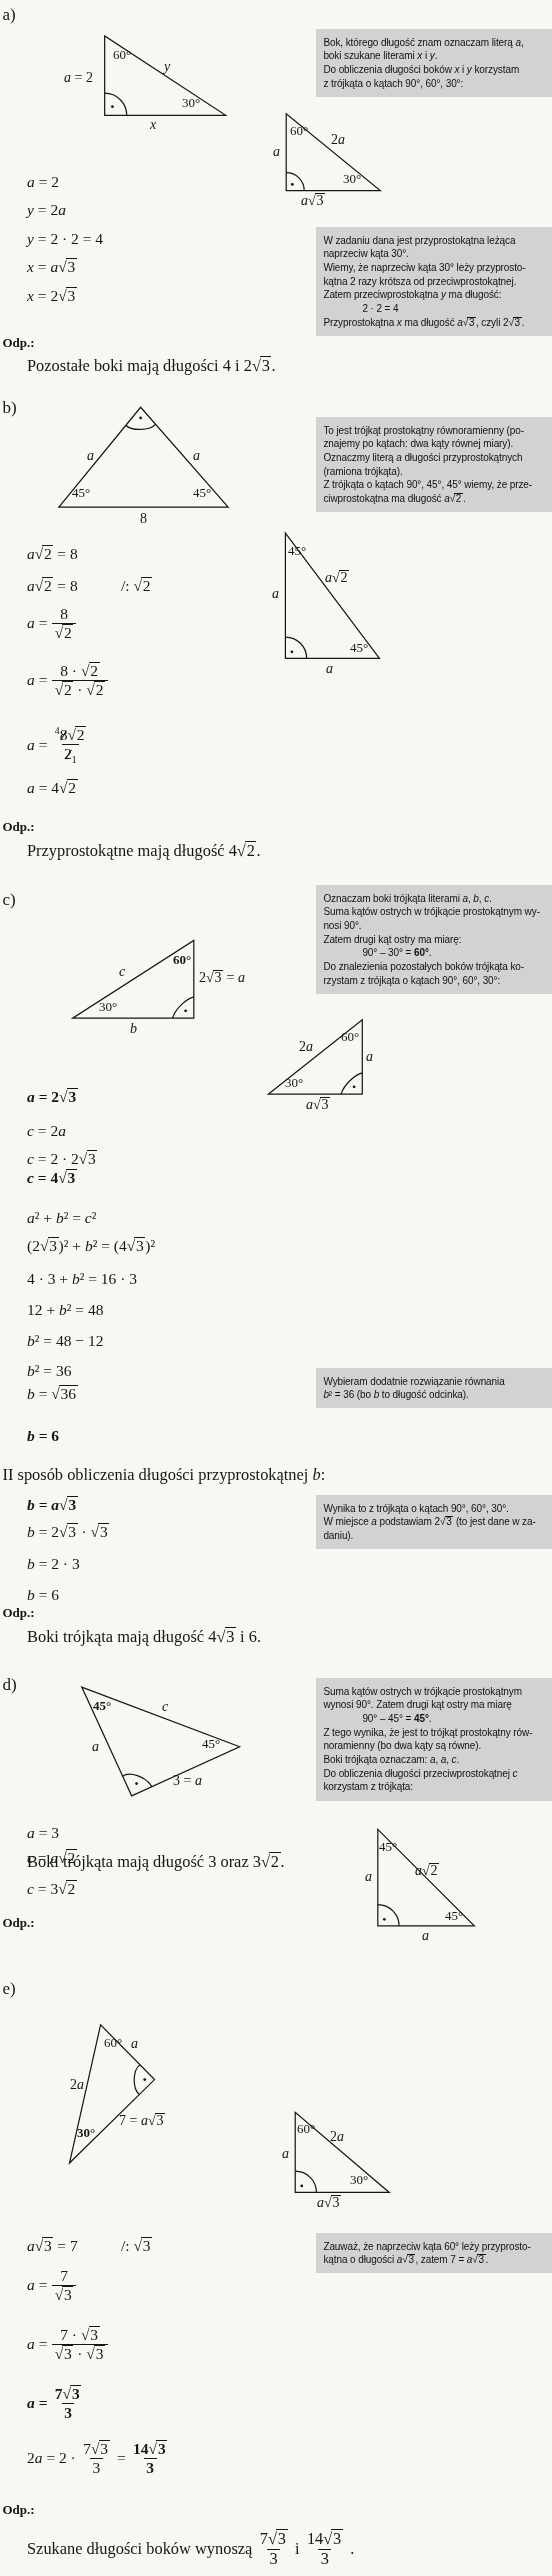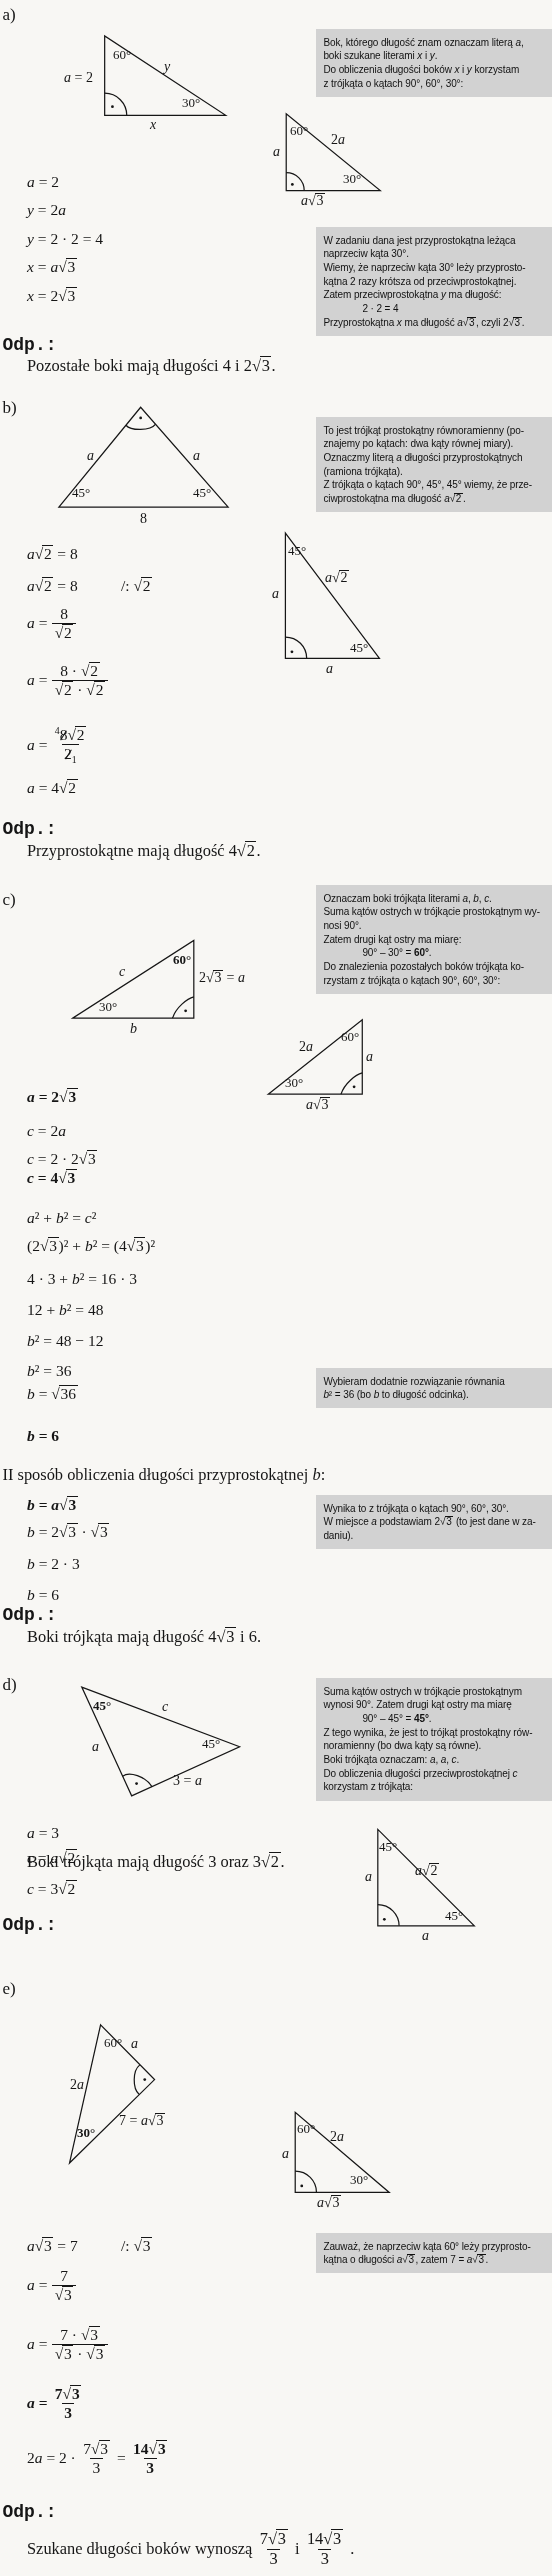--- a/index.html
+++ b/index.html
@@ -2,21 +2,21 @@
 <html style="font-size:13px"><head>
 <meta charset="utf-8">
 <style>
   html,body{margin:0;padding:0;background:#e9e9e6;}
   #page{position:relative;width:552px;height:2576px;background:#f8f7f4;
         font-family:"Liberation Serif",serif;color:#161616;overflow:hidden;}
   .abs{position:absolute;}
   .sec{position:absolute;left:2.5px;font-size:17px;}
   .eq{position:absolute;left:27px;font-size:15.5px;white-space:nowrap;}
   .note{position:absolute;left:121px;font-size:15.5px;white-space:nowrap;}
-  .odp{position:absolute;left:2.5px;font-size:18px;font-weight:bold;font-family:Liberation Mono, monospace;}
+  .odp{position:absolute;left:2.5px;font-size:13px;font-weight:bold;}
   .ans{position:absolute;left:27px;font-size:16.4px;white-space:nowrap;}
   .h2{position:absolute;left:2.5px;font-size:16.4px;white-space:nowrap;}
   .bold{font-weight:bold;}
   .gbox{position:absolute;left:316px;width:250px;background:#d2d2d2;
         padding:6.5px 7.4px;box-sizing:border-box;
         font-family:Liberation Sans, sans-serif;font-size:10px;
         line-height:13.7px;letter-spacing:-0.1px;color:#111;}
   .gbox .ind{padding-left:39px;}
   .fl{position:absolute;font-size:14px;white-space:nowrap;}
   .ang{font-size:13px;}

